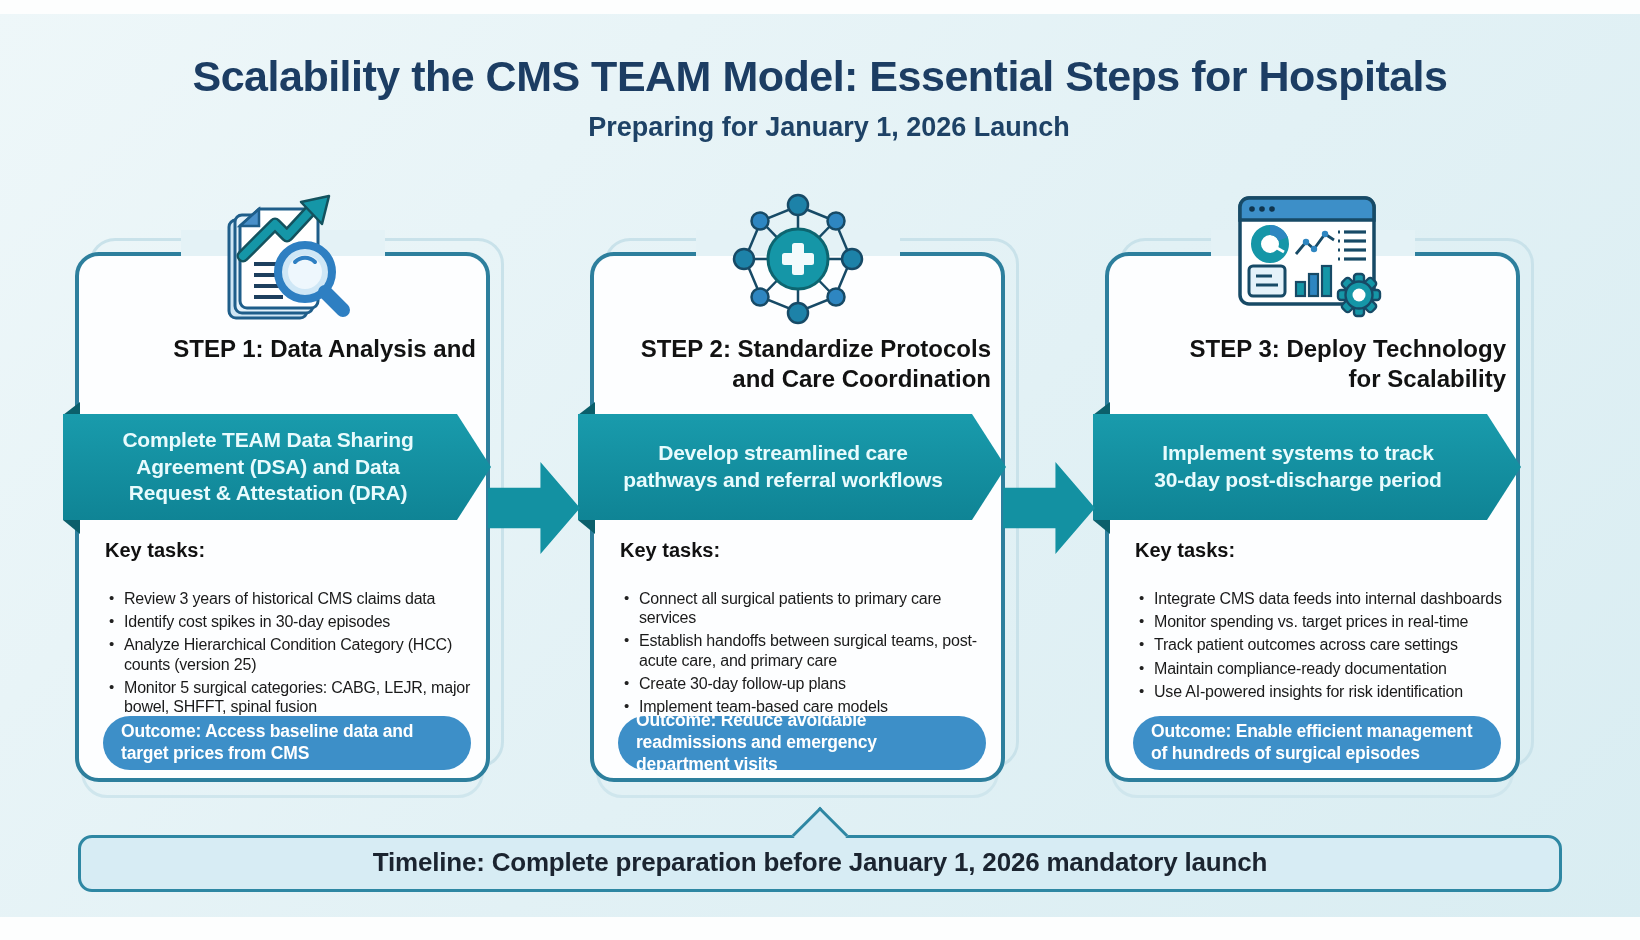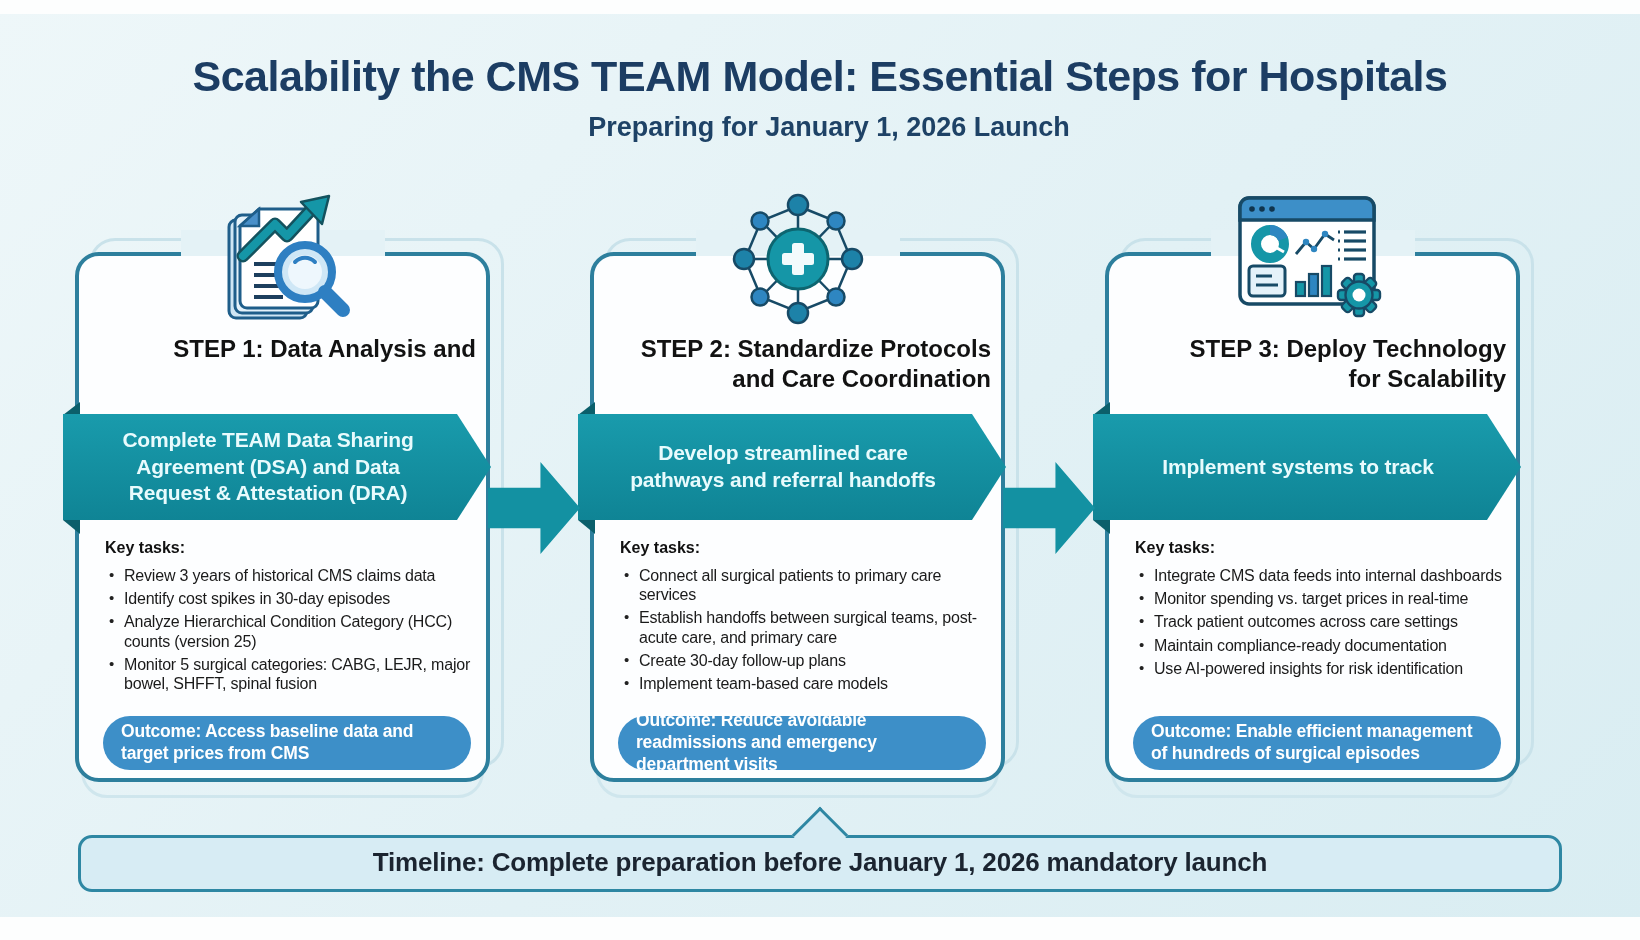--- a/index.html
+++ b/index.html
@@ -61,21 +61,21 @@
     display:flex; flex-direction:column; align-items:center; justify-content:center;
     padding:0 46px 0 28px; text-align:center;
   }
   .ribbon-line { font-size:21px; font-weight:700; color:#e8fbfd; line-height:1.27; letter-spacing:-0.2px; }
   .fold-t { position:absolute; left:0; top:-12px; width:17px; height:13px; background:#0b5f6b;
             clip-path:polygon(100% 0,100% 100%,0 100%); }
   .fold-b { position:absolute; left:0; top:106px; width:17px; height:14px; background:#0b5f6b;
             clip-path:polygon(0 0,100% 0,100% 100%); }
 
   .tasks { position:absolute; top:283px; left:26px; right:10px; }
-  .tasks-label { font-size:16px; font-weight:800; color:#111; margin-bottom:9px; }
+  .tasks-label { font-size:20px; font-weight:800; color:#111; margin-bottom:27px; }
   .tasks ul { list-style:none; }
   .tasks li {
     position:relative; padding-left:19px; margin-bottom:4px;
     font-size:16px; line-height:1.2; color:#1a1a1a; letter-spacing:-0.2px;
   }
   .tasks li::before { content:'•'; position:absolute; left:4px; top:0; color:#222; font-size:15px; }
 
   .outcome {
     position:absolute; left:24px; right:15px; top:460px; height:54px;
     background:#3d8fc8; border-radius:27px;
@@ -197,21 +197,21 @@
         </div>
         <div class="step-title">
           <span style="display:block">STEP 2: Standardize Protocols</span>
           <span style="display:block">and Care Coordination</span>
         </div>
         <div class="ribbon-wrap">
           <div class="fold-t"></div>
           <div class="fold-b"></div>
           <div class="ribbon-band">
             <div class="ribbon-line">Develop streamlined care</div>
-            <div class="ribbon-line">pathways and referral handoffs</div>
+            <div class="ribbon-line">pathways and referral workflows</div>
           </div>
         </div>
         <div class="tasks">
           <div class="tasks-label">Key tasks:</div>
           <ul>
             <li>Connect all surgical patients to primary care services</li>
             <li>Establish handoffs between surgical teams, post-acute care, and primary care</li>
             <li>Create 30-day follow-up plans</li>
             <li>Implement team-based care models</li>
           </ul>
@@ -271,20 +271,21 @@
         </div>
         <div class="step-title">
           <span style="display:block">STEP 3: Deploy Technology</span>
           <span style="display:block">for Scalability</span>
         </div>
         <div class="ribbon-wrap">
           <div class="fold-t"></div>
           <div class="fold-b"></div>
           <div class="ribbon-band">
             <div class="ribbon-line">Implement systems to track</div>
+            <div class="ribbon-line">30-day post-discharge period</div>
           </div>
         </div>
         <div class="tasks">
           <div class="tasks-label">Key tasks:</div>
           <ul>
             <li>Integrate CMS data feeds into internal dashboards</li>
             <li>Monitor spending vs. target prices in real-time</li>
             <li>Track patient outcomes across care settings</li>
             <li>Maintain compliance-ready documentation</li>
             <li>Use AI-powered insights for risk identification</li>

